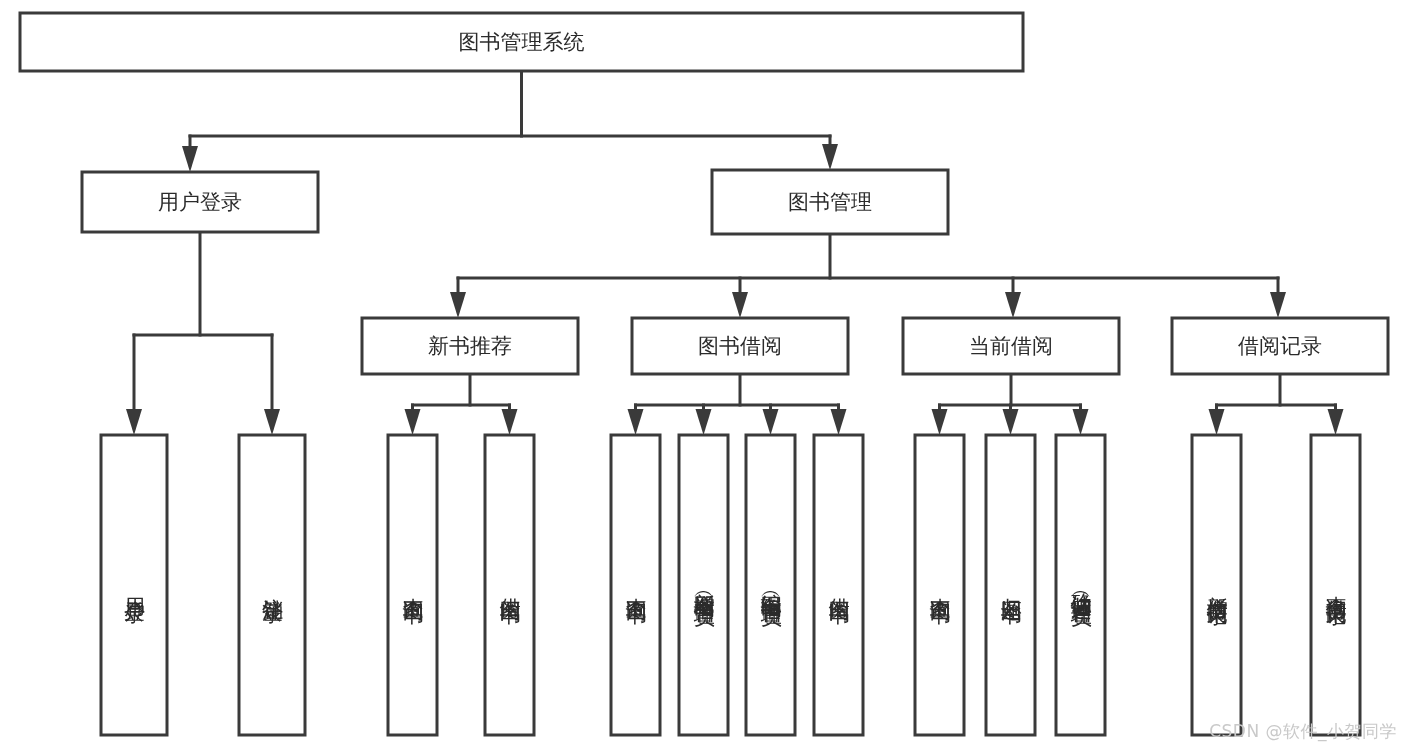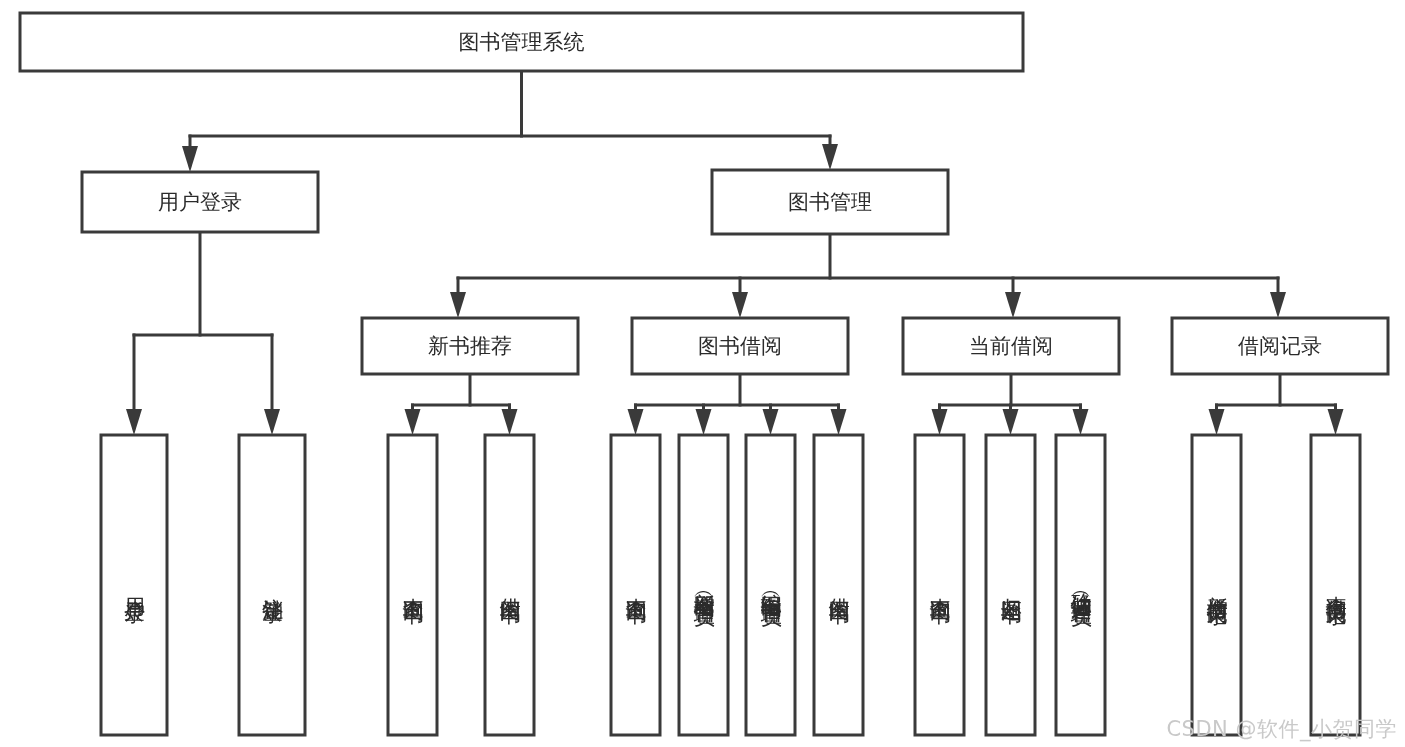--- a/index.html
+++ b/index.html
@@ -62,21 +62,21 @@
     color: #2b2b2b;
     letter-spacing: 2px;
     white-space: nowrap;
     pointer-events: none;
   }
   #watermark {
     position: absolute;
     right: 8px;
     bottom: 4px;
     font-family: "DejaVu Sans", "Liberation Sans", sans-serif;
-    font-size: 21px;
+    font-size: 17px;
     color: #c9c9c9;
     letter-spacing: 0.5px;
     user-select: none;
   }
 </style>
 </head>
 <body>
 
 <div id="diagram-root">
 

